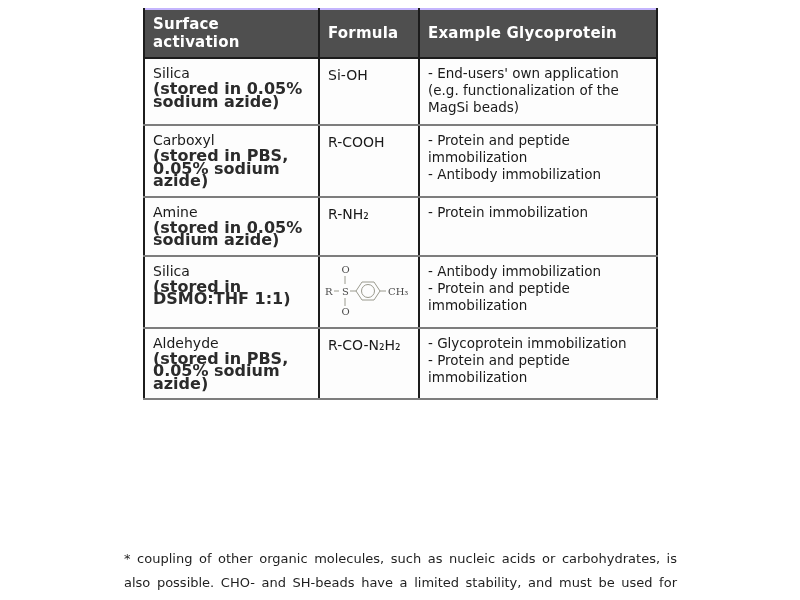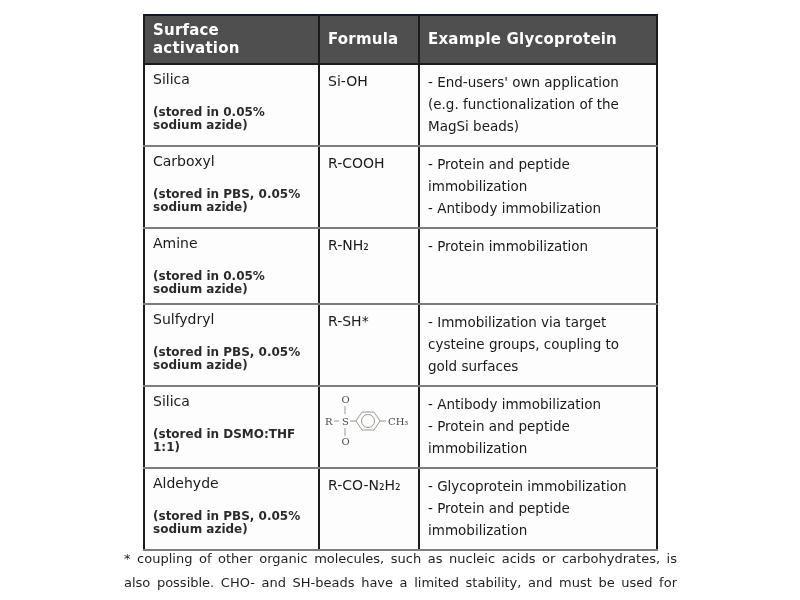--- a/index.html
+++ b/index.html
@@ -8,25 +8,25 @@
     background: #ffffff;
     font-family: "DejaVu Sans", sans-serif;
     color: #1a1a1a;
     position: relative;
     overflow: hidden;
   }
   .stage { position: absolute; inset: 0; }
 
   table.chem {
     position: absolute;
-    left: 143px; top: 14px;
+    left: 143px; top: 8px;
     width: 513px;
     border-collapse: collapse;
     table-layout: fixed;
-    border: 2px solid #0f172a;
+    border: 2px solid #c4b5fd;
     background: #fdfdfd;
   }
   col.c-name { width: 175px; }
   col.c-formula { width: 100px; }
   col.c-apps { width: 238px; }
 
   th {
     background: #4f4f4f;
     color: #ffffff;
     font-size: 15px;
@@ -41,23 +41,23 @@
   td {
     vertical-align: top;
     border-left: 2px solid #1c1c1c;
     border-right: 2px solid #1c1c1c;
     border-top: 2px solid #7d7d7d;
     border-bottom: 2px solid #7d7d7d;
     padding: 6px 8px 8px 8px;
     background: #fdfdfd;
   }
   .sname { font-size: 14px; line-height: 17px; }
-  .storage { font-size: 12px; line-height: 12.5px; font-weight: bold; color: #2b2b2b; margin-top: 18px; }
+  .storage { font-size: 16px; line-height: 12.5px; font-weight: bold; color: #2b2b2b; margin-top: 1px; }
   .formula { font-size: 14px; line-height: 17px; white-space: nowrap; }
-  .app { font-size: 13.5px; line-height: 22px; }
+  .app { font-size: 13.5px; line-height: 17px; }
   td.formula-cell.structure { padding: 4px 2px; }
 
   .footnote {
     position: absolute;
     left: 124px; top: 534px;
     width: 553px;
     font-size: 13px;
     line-height: 24px;
     text-align: justify;
     color: #1f1f1f;
@@ -109,30 +109,20 @@
             <div class="sname">Amine</div>
             <div class="storage">(stored in 0.05% sodium azide)</div>
           </td>
           <td class="formula-cell"><span class="formula">R-NH₂</span></td>
           <td class="apps-cell">
             <div class="app">- Protein immobilization</div>
           </td>
         </tr>
         <tr>
           <td class="name-cell">
-            <div class="sname">Sulfydryl</div>
-            <div class="storage">(stored in PBS, 0.05% sodium azide)</div>
-          </td>
-          <td class="formula-cell"><span class="formula">R-SH*</span></td>
-          <td class="apps-cell">
-            <div class="app">- Immobilization via target cysteine groups, coupling to gold surfaces</div>
-          </td>
-        </tr>
-        <tr>
-          <td class="name-cell">
             <div class="sname">Silica</div>
             <div class="storage">(stored in DSMO:THF 1:1)</div>
           </td>
           <td class="formula-cell structure"><svg id="tosyl-structure" width="96" height="58" viewBox="0 0 96 58">
       <text x="3" y="34" font-size="10" fill="#4a4a4a">R</text>
       <line x1="12" y1="30" x2="17" y2="30" stroke="#9a9a8e" stroke-width="1"></line>
       <text x="20" y="34" font-size="10" fill="#4a4a4a">S</text>
       <text x="19.5" y="12" font-size="10" fill="#4a4a4a">O</text>
       <line x1="23" y1="15" x2="23" y2="23" stroke="#9a9a8e" stroke-width="1"></line>
       <text x="19.5" y="54" font-size="10" fill="#4a4a4a">O</text>

